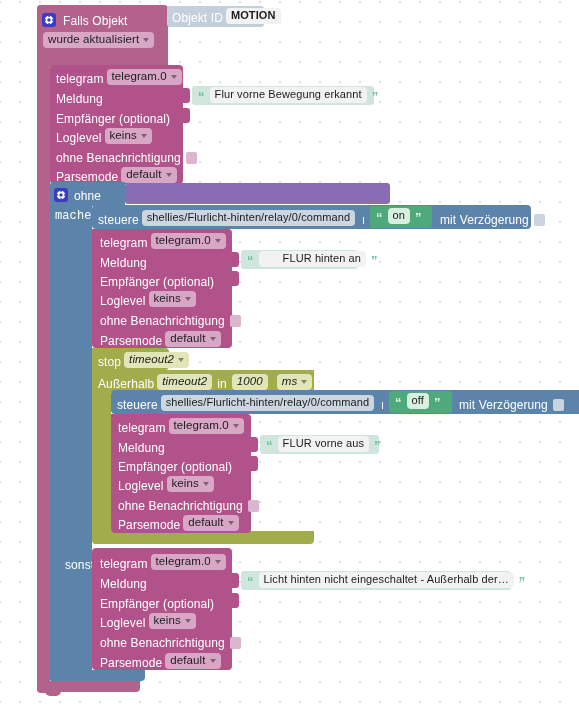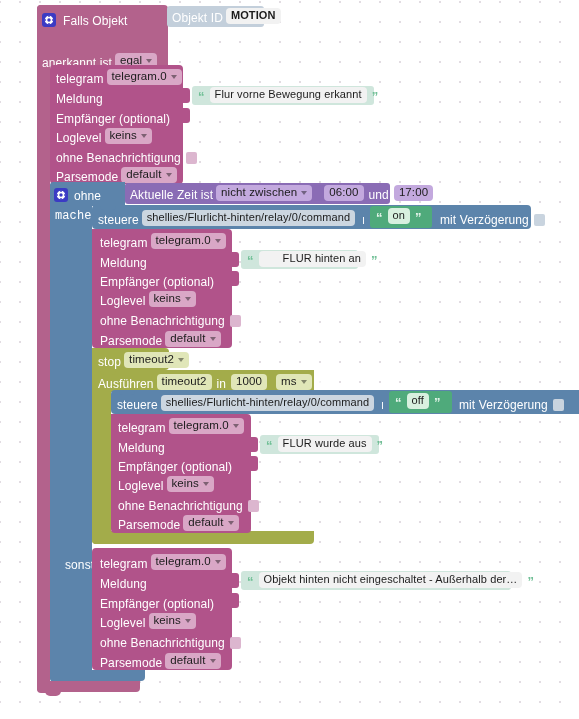--- a/index.html
+++ b/index.html
@@ -48,21 +48,21 @@
   .field.dd::after {
     content: "";
     width: 0; height: 0;
     border-left: 3.5px solid transparent;
     border-right: 3.5px solid transparent;
     border-top: 4px solid rgba(0,0,0,.42);
     margin-left: 1px; margin-top: 1px;
   }
   .f-mauve  { background: #d9a7c6; }
   .f-purple { background: #c3a9de; }
-  .f-olive  { background: #e0e6b8; }
+  .f-olive  { background: #e0e6b8; font-style: italic; }
   .f-steel  { background: #ccd6e0; }
   .f-white  { background: #f2f2f2; }
   .f-greenon{ background: #d8f0df; }
 
   
   .cbx {
     display: inline-block;
     width: 11px; height: 12px;
     border-radius: 2px;
     margin-left: 5px;
@@ -129,27 +129,26 @@
           <rect x="8.6" y="0.4" width="2.8" height="3.6"></rect>
           <rect x="8.6" y="16" width="2.8" height="3.6"></rect>
           <rect x="0.4" y="8.6" width="3.6" height="2.8"></rect>
           <rect x="16" y="8.6" width="3.6" height="2.8"></rect>
         </g>
       </svg>
     </span>
     <span>Falls Objekt</span>
   </div>
 
-
-  <div class="bar" style="left:42px; top:51px; height:18px;">
-    <span>anerkannt ist</span>
-    <span class="field dd f-mauve">
-        <span>egal</span>
-      </span>
-  </div>
+  <div class="bar" style="left:40px; top:30px; height:18px;">
+    <span class="field dd f-mauve">
+        <span>wurde aktualisiert</span>
+      </span>
+  </div>
+
 
   <div class="nub c-rose" style="left:160px; top:9px; width:9px; height:16px; background:#b3628c;"></div>
 
   <div class="blk c-objid" style="left:167px; top:6px; width:97px; height:21px; border-radius:3px;"></div>
   <div class="bar" style="left:172px; top:10px; height:14px; color:#ffffff;">
     <span>Objekt ID</span>
     <span class="field f-white" style="font-weight:700; font-size:11px;">
         <span>MOTION</span>
       </span>
   </div>
@@ -214,33 +213,20 @@
           <rect x="0.4" y="8.6" width="3.6" height="2.8"></rect>
           <rect x="16" y="8.6" width="3.6" height="2.8"></rect>
         </g>
       </svg>
     </span>
     <span>ohne</span>
   </div>
   <div class="nub" style="left:118px; top:185px; width:9px; height:16px; background:#5c84ab;"></div>
 
   <div class="blk c-purple" style="left:125px; top:183px; width:265px; height:21px; border-radius:3px;"></div>
-  <div class="bar" style="left:130px; top:187px; height:14px;">
-    <span>Aktuelle Zeit ist</span>
-    <span class="field dd f-purple">
-        <span>nicht zwischen</span>
-      </span>
-    <span class="field f-purple" style="margin-left:9px;">
-        <span>06:00</span>
-      </span>
-    <span style="margin:0 2px;">und</span>
-    <span class="field f-purple">
-        <span>17:00</span>
-      </span>
-  </div>
 
   <div class="bar" style="left:55px; top:206px; height:16px;font-family:Liberation Mono, monospace;">
     <span>mache</span>
   </div>
 
   <div class="blk c-steelbl" style="left:92px; top:205px; width:439px; height:24px; border-radius:4px;"></div>
   <div class="notch c-steelbl" style="left:100px; top:205px; background:#5c84ab;"></div>
   <div class="bar" style="left:98px; top:210px; height:16px;">
     <span>steuere</span>
     <span class="field f-steel" style="font-size:11px;">
@@ -311,21 +297,21 @@
         <span>timeout2</span>
       </span>
   </div>
 
   <div class="blk c-olive" style="left:92px; top:370px; width:19px; height:174px; border-radius:0 0 0 4px;"></div>
   <div class="blk c-olive" style="left:92px; top:370px; width:222px; height:22px;"></div>
   <div class="blk c-olive" style="left:92px; top:531px; width:222px; height:13px; border-radius:0 0 4px 4px;"></div>
   <div class="notch c-olive" style="left:100px; top:370px; background:#a3ac4a;"></div>
 
   <div class="bar" style="left:98px; top:374px; height:16px;">
-    <span>Ausführen</span>
+    <span>Außerhalb</span>
     <span class="field f-olive">
         <span>timeout2</span>
       </span>
     <span style="margin:0 2px;">in</span>
     <span class="field f-olive">
         <span>1000</span>
       </span>
     <span class="field dd f-olive" style="margin-left:6px;">
         <span>ms</span>
       </span>
@@ -384,21 +370,21 @@
         <span>default</span>
       </span>
   </div>
   <div class="nub" style="left:251px; top:437px; background:#b1538a;"></div>
   <div class="nub" style="left:251px; top:456px; background:#b1538a;"></div>
 
   <div class="blk c-stringg" style="left:260px; top:435px; width:119px; height:19px; border-radius:3px;"></div>
   <div class="bar" style="left:264px; top:438px; height:14px;">
     <span class="q">“</span>
     <span class="field f-white" style="font-size:11px;">
-        <span>FLUR wurde aus</span>
+        <span>FLUR vorne aus</span>
       </span>
     <span class="q">”</span>
   </div>
 
   <div class="bar" style="left:65px; top:555px; height:16px;">
     <span>sonst</span>
   </div>
 
   <div class="blk c-mauve" style="left:92px; top:548px; width:140px; height:122px; border-radius:4px;"></div>
   <div class="notch c-mauve" style="left:100px; top:548px; background:#b1538a;"></div>
@@ -430,21 +416,21 @@
         <span>default</span>
       </span>
   </div>
   <div class="nub" style="left:232px; top:573px; background:#b1538a;"></div>
   <div class="nub" style="left:232px; top:593px; background:#b1538a;"></div>
 
   <div class="blk c-stringg" style="left:241px; top:571px; width:270px; height:19px; border-radius:3px;"></div>
   <div class="bar" style="left:245px; top:574px; height:14px;">
     <span class="q">“</span>
     <span class="field f-white" style="font-size:11px;">
-        <span>Objekt hinten nicht eingeschaltet - Außerhalb der…</span>
+        <span>Licht hinten nicht eingeschaltet - Außerhalb der…</span>
       </span>
     <span class="q">”</span>
   </div>
 
   <div class="blk c-steelbl" style="left:50px; top:670px; width:95px; height:11px; border-radius:0 0 4px 4px; background:#5c84ab;"></div>
   <div class="notch c-steelbl" style="left:68px; top:679px; background:#5c84ab; border-radius:0 0 5px 5px; height:6px;"></div>
 
   <div class="blk c-rose" style="left:37px; top:681px; width:103px; height:11px; border-radius:0 0 4px 4px;"></div>
   <div class="notch c-rose" style="left:45px; top:690px; background:#b3628c; border-radius:0 0 5px 5px; height:6px;"></div>
 

